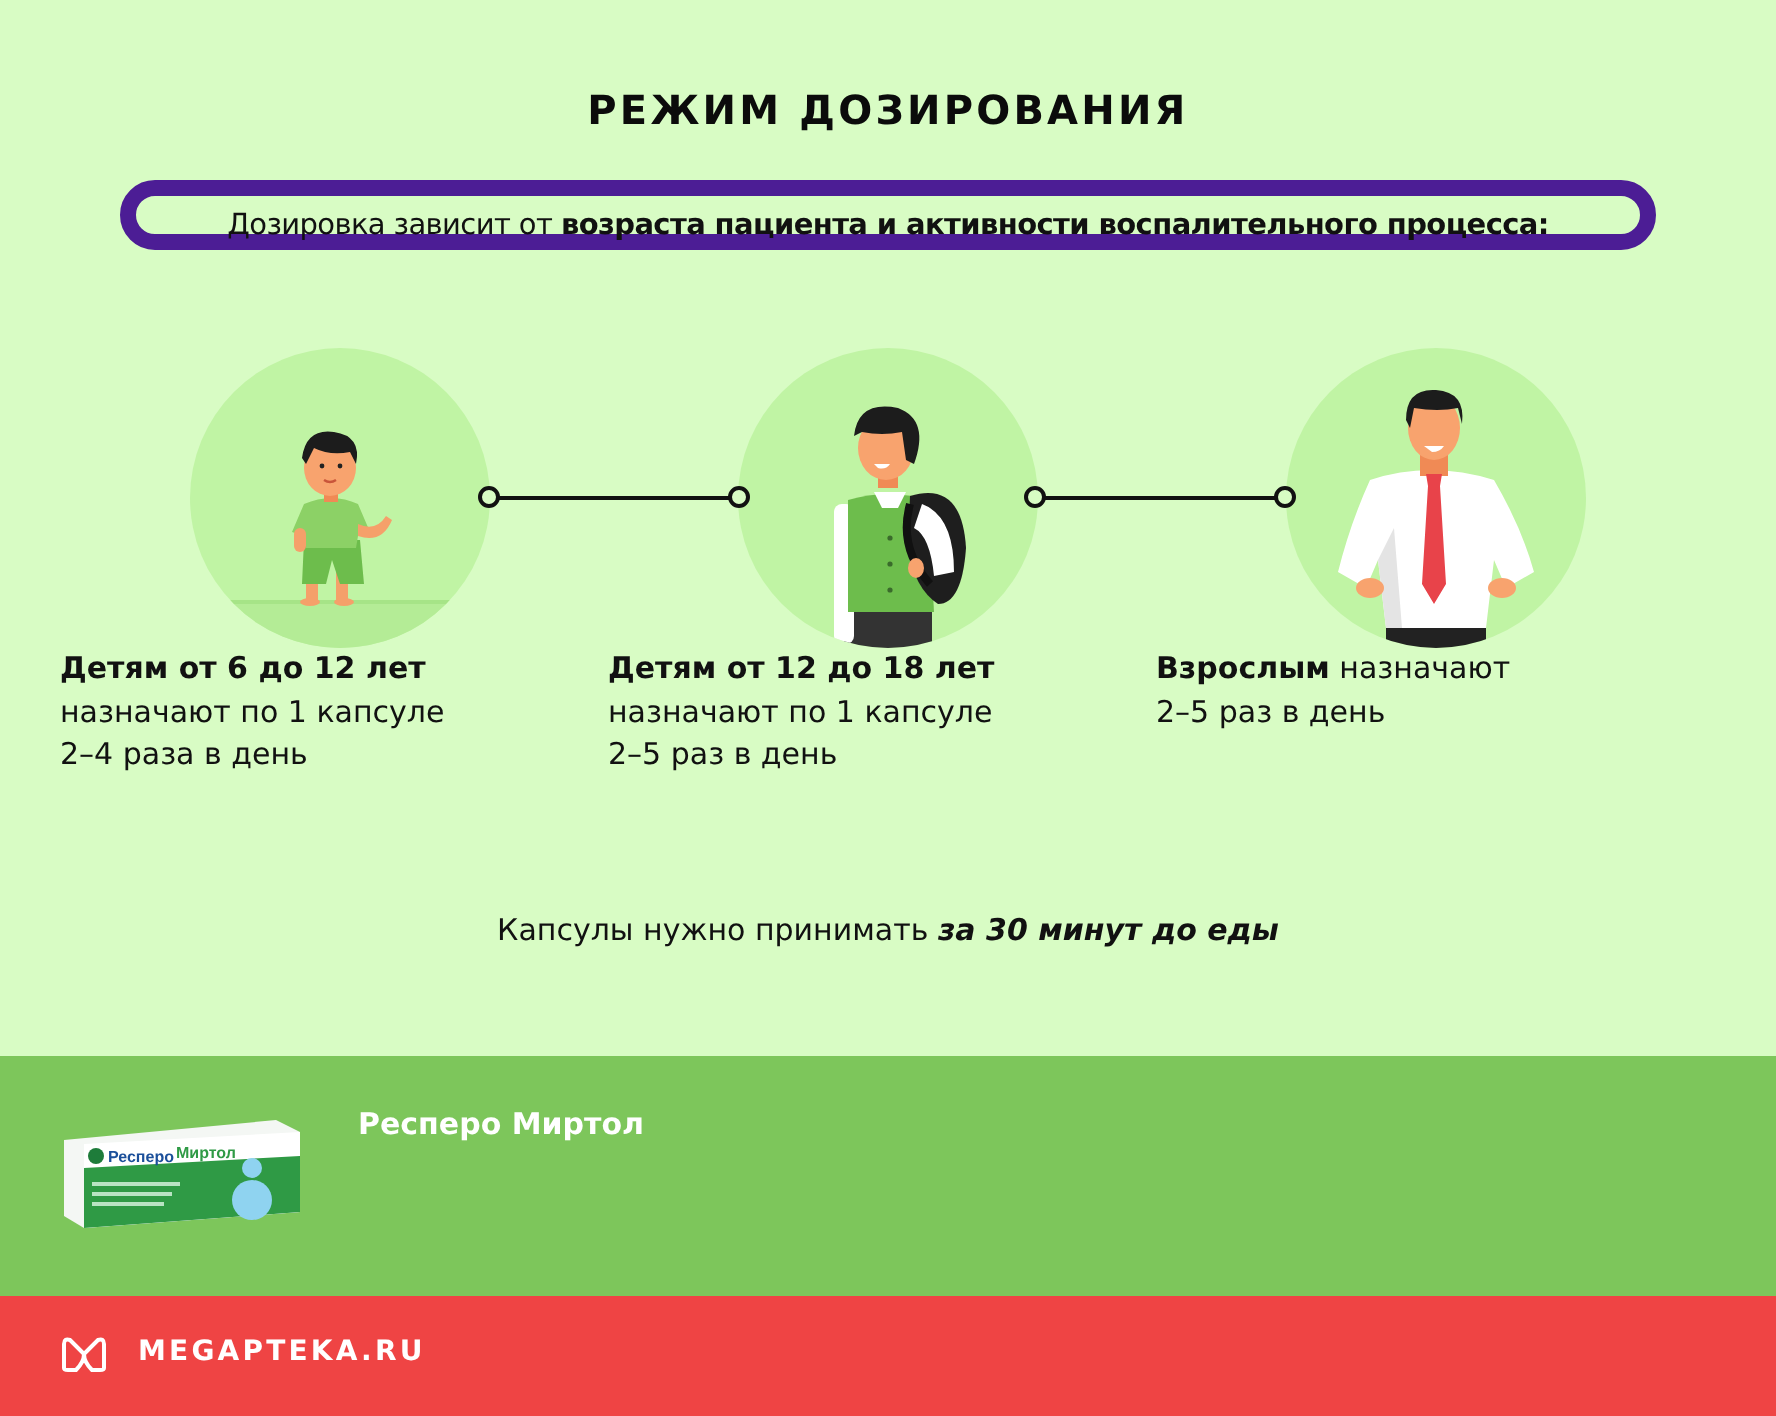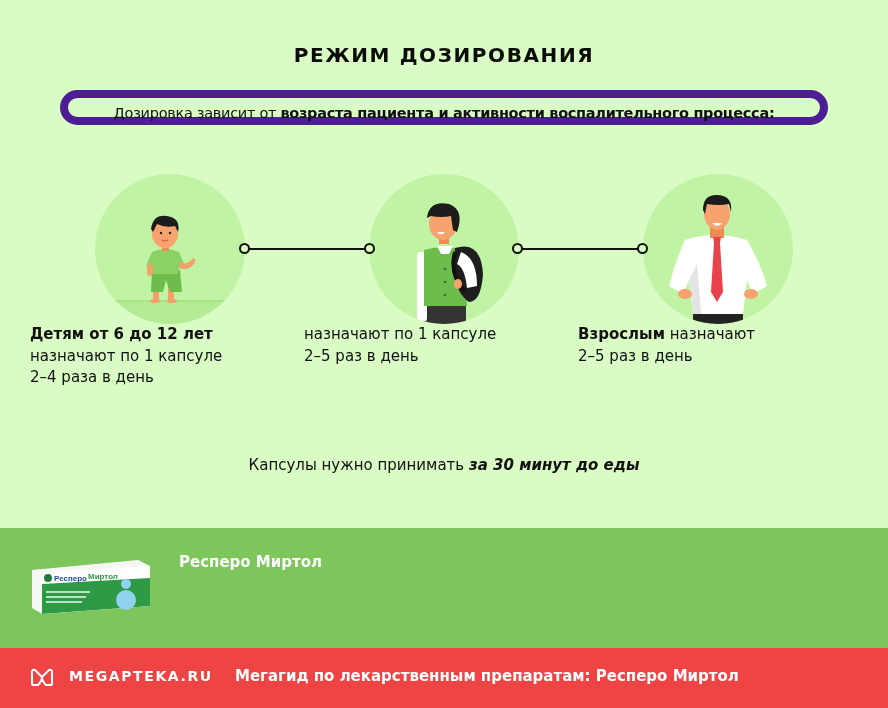--- a/index.html
+++ b/index.html
@@ -129,20 +129,21 @@
 <div class="node" style="left:512px;"></div>
 <div class="connector" style="left:522px; width:116px;"></div>
 <div class="node" style="left:637px;"></div>
 
 <div class="col" style="left:30px;">
   <div><b>Детям от 6 до 12 лет</b><span></span></div>
   <div>назначают по 1 капсуле</div>
   <div>2–4 раза в день</div>
 </div>
 <div class="col" style="left:304px;">
+  <div><b>Детям от 12 до 18 лет</b><span></span></div>
   <div>назначают по 1 капсуле</div>
   <div>2–5 раз в день</div>
 </div>
 <div class="col" style="left:578px;">
   <div><b>Взрослым</b><span> назначают</span></div>
   <div>2–5 раз в день</div>
 </div>
 
 <div class="note">
   <span>Капсулы нужно принимать </span><b>за 30 минут до еды</b>
@@ -163,14 +164,13 @@
     <rect x="16" y="43" width="36" height="2" fill="#b9e4c3"></rect>
   </svg>
   <div class="product-name">Респеро Миртол</div>
 </div>
 
 <div class="footer">
   <svg class="logo" width="26" height="20" viewBox="0 0 26 20">
     <path d="M3 17 L3 5 Q3 2 6 3 L13 10 L20 3 Q23 2 23 5 L23 17 Q23 18 21 18 L17 18 Q13 14 13 10 Q13 14 9 18 L5 18 Q3 18 3 17 Z" fill="none" stroke="#fff" stroke-width="2" stroke-linejoin="round"></path>
   </svg>
   <div class="brand">MEGAPTEKA.RU</div>
-  <div class="tagline">Мегагид по лекарственным препаратам: Респеро Миртол</div>
 </div>
 
 </body></html>

